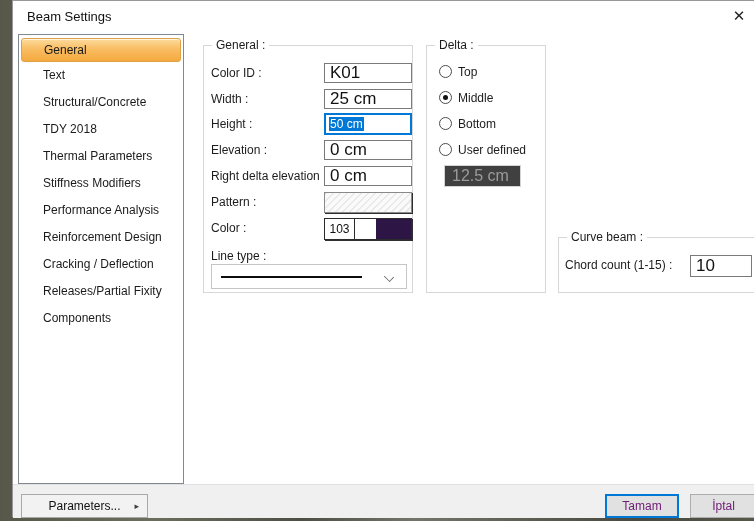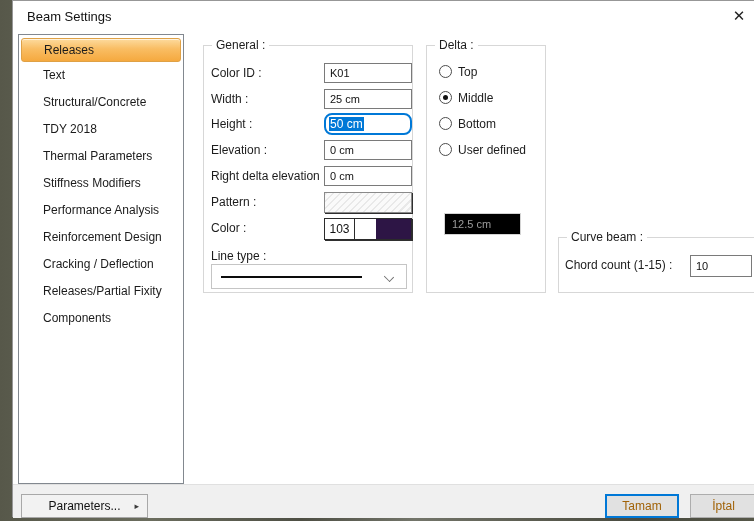--- a/index.html
+++ b/index.html
@@ -28,21 +28,21 @@
     border:1px solid #dfa146; border-radius:3px;
     background:linear-gradient(#fddb9e,#f9bd63 45%,#f5a93f);
     box-shadow:inset 0 1px 0 rgba(255,255,255,.65);
   }
   
   .group { position:absolute; border:1px solid #d7d7d7; background:#fff; }
   .group-title { position:absolute; top:-8px; left:8px; background:#fff; padding:0 4px;
     font-size:12px; color:#1c1c1c; white-space:nowrap; }
   .flabel { position:absolute; left:7px; font-size:12px; color:#1c1c1c; white-space:nowrap; }
   .tinput { position:absolute; left:120px; width:88px; height:20px; border:1px solid #7a7a7a;
-    font-family:"Liberation Sans",sans-serif; font-size:11px; padding:0 5px; background:#fff; color:#111; }
+    font-family:"Liberation Sans",sans-serif; font-size:17px; padding:0 5px; background:#fff; color:#111; }
   .focus-input { position:absolute; left:120px; width:88px; height:22px; border:2px solid #0078d7;
     background:#fff; font-size:12px; line-height:18px; padding:0 3px; }
   .sel-text { background:#0078d7; color:#fff; padding:0 1px; }
   .pattern-swatch { position:absolute; left:120px; width:88px; height:21px;
     border:1px solid #8a8a8a; box-shadow:1px 1px 0 #2f2f2f;
     background:repeating-linear-gradient(135deg,#e9e9e9 0 1.5px,#fafafa 1.5px 5px); }
   .color-ctrl { position:absolute; left:120px; width:88px; height:22px; border:1px solid #2b2b2b;
     box-shadow:1px 1px 0 #2f2f2f; display:flex; }
   .color-num { width:30px; background:#fff; border-right:1px solid #2b2b2b; font-size:12px;
     text-align:center; line-height:20px; color:#111; }
@@ -53,21 +53,21 @@
     border-right:1.5px solid #6f6f6f; border-bottom:1.5px solid #6f6f6f;
     transform:rotate(45deg) scaleY(.8); }
   
   .radio-row { position:absolute; left:12px; height:16px; }
   .radio { position:absolute; left:0; top:0; width:13px; height:13px; border:1px solid #4c4c4c;
     border-radius:50%; background:#fff; }
   .radio.checked::after { content:""; position:absolute; left:3px; top:3px; width:5px; height:5px;
     border-radius:50%; background:#101010; }
   .radio-label { position:absolute; left:19px; top:0; font-size:12px; color:#1c1c1c; white-space:nowrap; }
   .dis-input { position:absolute; left:17px; top:119px; width:77px; height:22px;
-    border:1px solid #d4d4d4; color:#9b9b9b; font-size:11px; line-height:20px; padding:0 7px; background:#000000;margin-top:48px; }
+    border:1px solid #d4d4d4; color:#9b9b9b; font-size:16px; line-height:20px; padding:0 7px; background:#404040; }
   
   .mat-table { position:absolute; left:6px; top:13px; width:187px; height:160px;
     border:1px solid #9d9d9d; background:#fff; }
   .col-div { position:absolute; left:89px; top:0; bottom:0; width:1px; background:#9d9d9d; }
   .mat-row1 { position:absolute; left:0; top:0; right:0; height:21px; border-bottom:1px solid #9d9d9d; }
   .mat-row2 { position:absolute; left:0; top:22px; right:0; height:19px; background:#f0f0f0;
     border-bottom:1px solid #cfcfcf; }
   .mat-cell-label { position:absolute; left:5px; top:3px; font-size:12px; color:#141414; }
   .checkbox { position:absolute; left:96px; top:3px; width:14px; height:14px; border:1px solid #6f6f6f;
     background:#fff; text-align:center; line-height:12px; font-size:11px; color:#1d1d1d; }
@@ -75,39 +75,39 @@
     background:#fff; text-align:center; line-height:9px; font-size:10px; color:#333; }
   .mat-name { position:absolute; left:22px; top:2px; font-size:12px; color:#141414; }
   .mat-val { position:absolute; left:93px; top:2px; font-size:12px; color:#141414; }
   .mat-btn { position:absolute; left:146px; top:2px; width:40px; height:15px; background:#bfbfbf; }
   
   .bottombar { position:absolute; left:0; top:483px; width:754px; height:34px;
     background:#f0f0f0; border-top:1px solid #e0e0e0; }
   .favorites { position:absolute; left:8px; top:9px; width:127px; height:24px; background:#f2f2f2;
     border:1px solid #a8a8a8; font-size:12px; color:#111; text-align:center; line-height:22px; }
   .fav-arrow { position:absolute; right:8px; top:0; line-height:22px; font-size:9px; color:#3a3a3a; }
-  .btn { position:absolute; top:9px; height:24px; background:#e1e1e1; font-size:12px; color:#a16207;
+  .btn { position:absolute; top:9px; height:24px; background:#e1e1e1; font-size:12px; color:#701a75;
     text-align:center; line-height:20px; }
   .btn-ok { right:88px; width:74px; border:2px solid #0078d7; }
   .btn-cancel { right:10px; width:67px; border:1px solid #adadad; line-height:22px; }
 </style>
 </head>
 <body>
 
 <div class="desktop-notch"></div>
 
 <div class="dialog">
 
   <div class="titlebar">
     <div class="title">Beam Settings</div>
     <div class="close-btn">✕</div>
   </div>
 
   <div class="sidebar">
-    <div class="side-item selected">Releases</div>
+    <div class="side-item selected">General</div>
     <div class="side-item">Text</div>
     <div class="side-item">Structural/Concrete</div>
     <div class="side-item">TDY 2018</div>
     <div class="side-item">Thermal Parameters</div>
     <div class="side-item">Stiffness Modifiers</div>
     <div class="side-item">Performance Analysis</div>
     <div class="side-item">Reinforcement Design</div>
     <div class="side-item">Cracking / Deflection</div>
     <div class="side-item">Releases/Partial Fixity</div>
     <div class="side-item">Components</div>
@@ -116,21 +116,21 @@
   <div class="group" style="left:190px; top:44px; width:210px; height:248px;">
     <div class="group-title">General :</div>
 
     <div class="flabel" style="top:20px;">Color ID :</div>
     <input class="tinput" style="top: 17px;" value="K01">
 
     <div class="flabel" style="top:46px;">Width :</div>
     <input class="tinput" style="top: 43px;" value="25 cm">
 
     <div class="flabel" style="top:71px;">Height :</div>
-    <div class="focus-input" style="top:67px;border-radius:8px;"><span class="sel-text">50 cm</span></div>
+    <div class="focus-input" style="top:67px;"><span class="sel-text">50 cm</span></div>
 
     <div class="flabel" style="top:97px;">Elevation :</div>
     <input class="tinput" style="top: 94px;" value="0 cm">
 
     <div class="flabel" style="top:123px;">Right delta elevation</div>
     <input class="tinput" style="top: 120px;" value="0 cm">
 
     <div class="flabel" style="top:149px;">Pattern :</div>
     <div class="pattern-swatch" style="top:146px;"></div>
 

